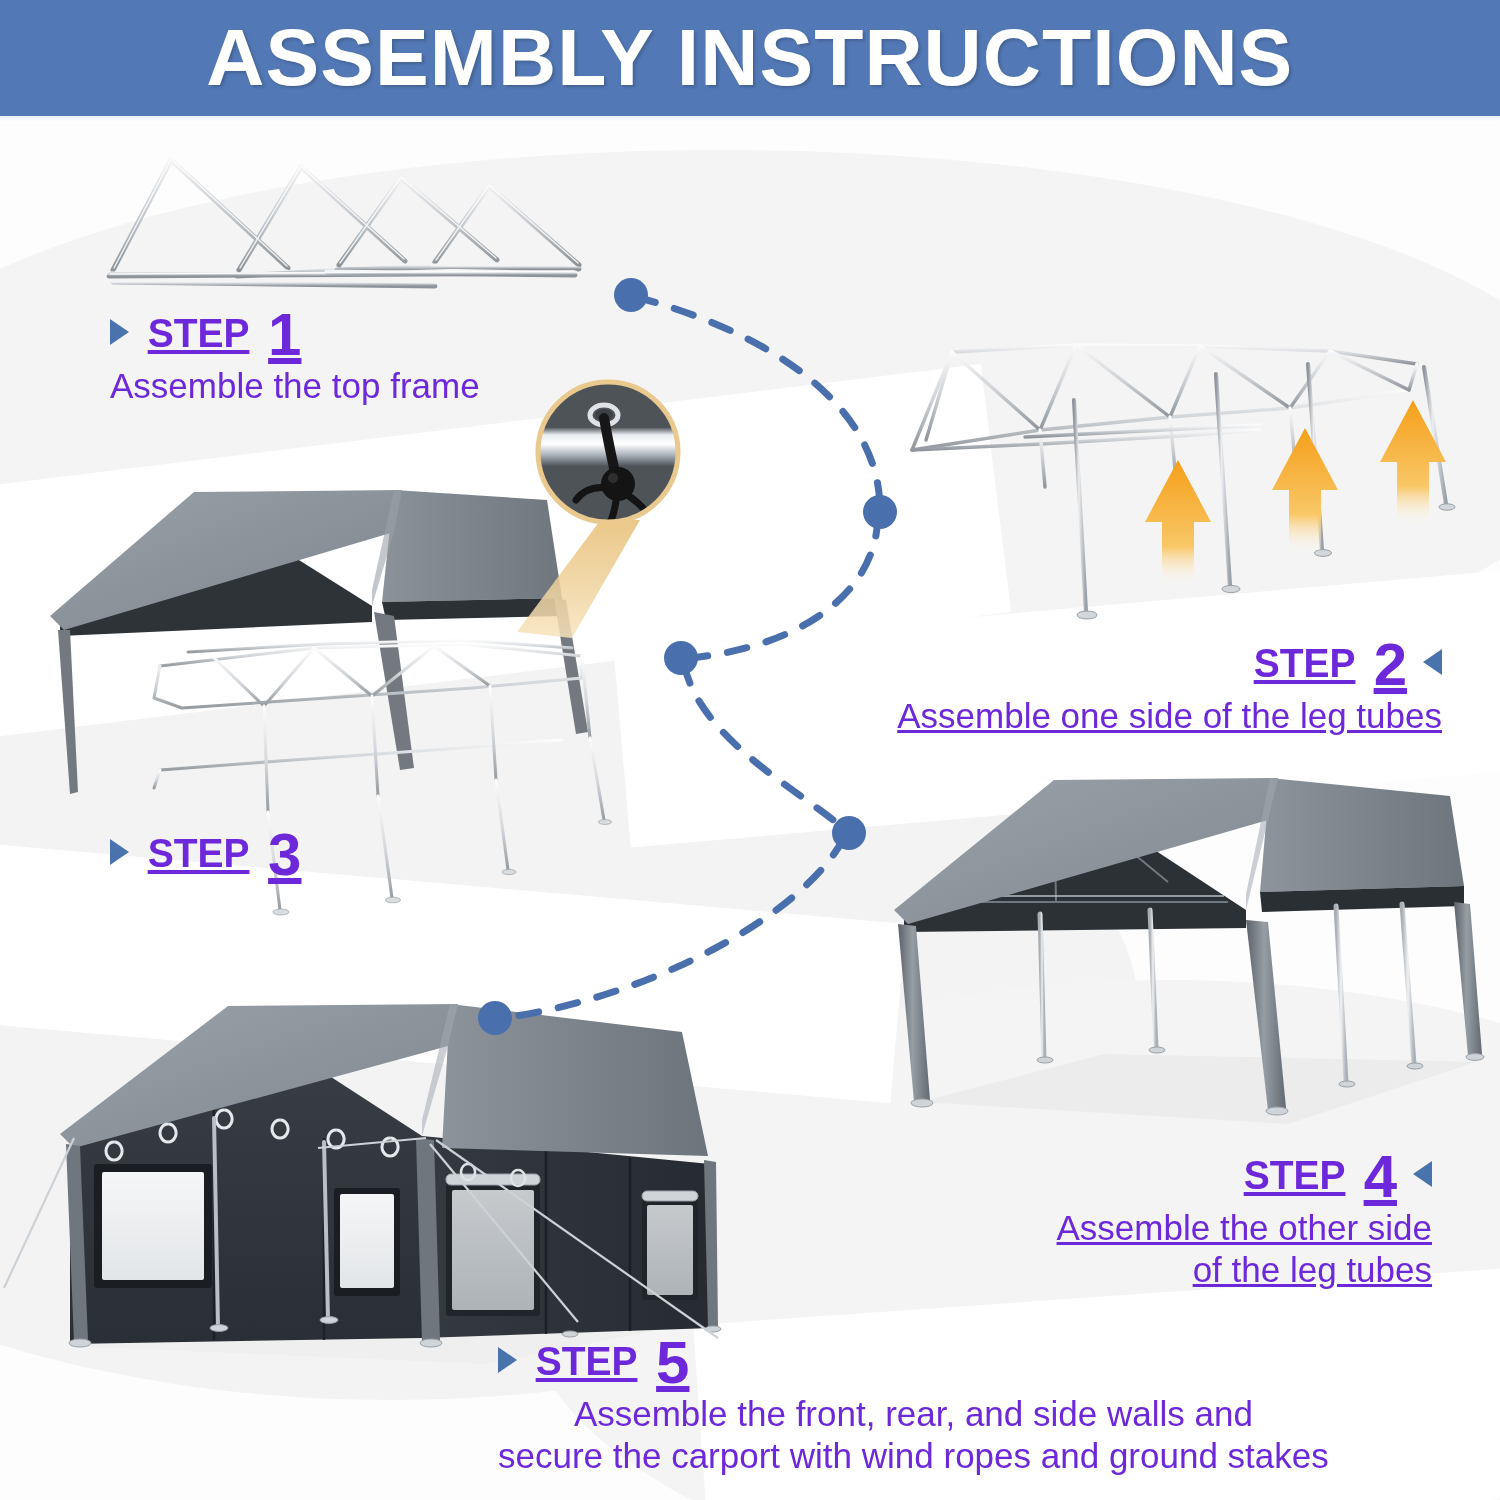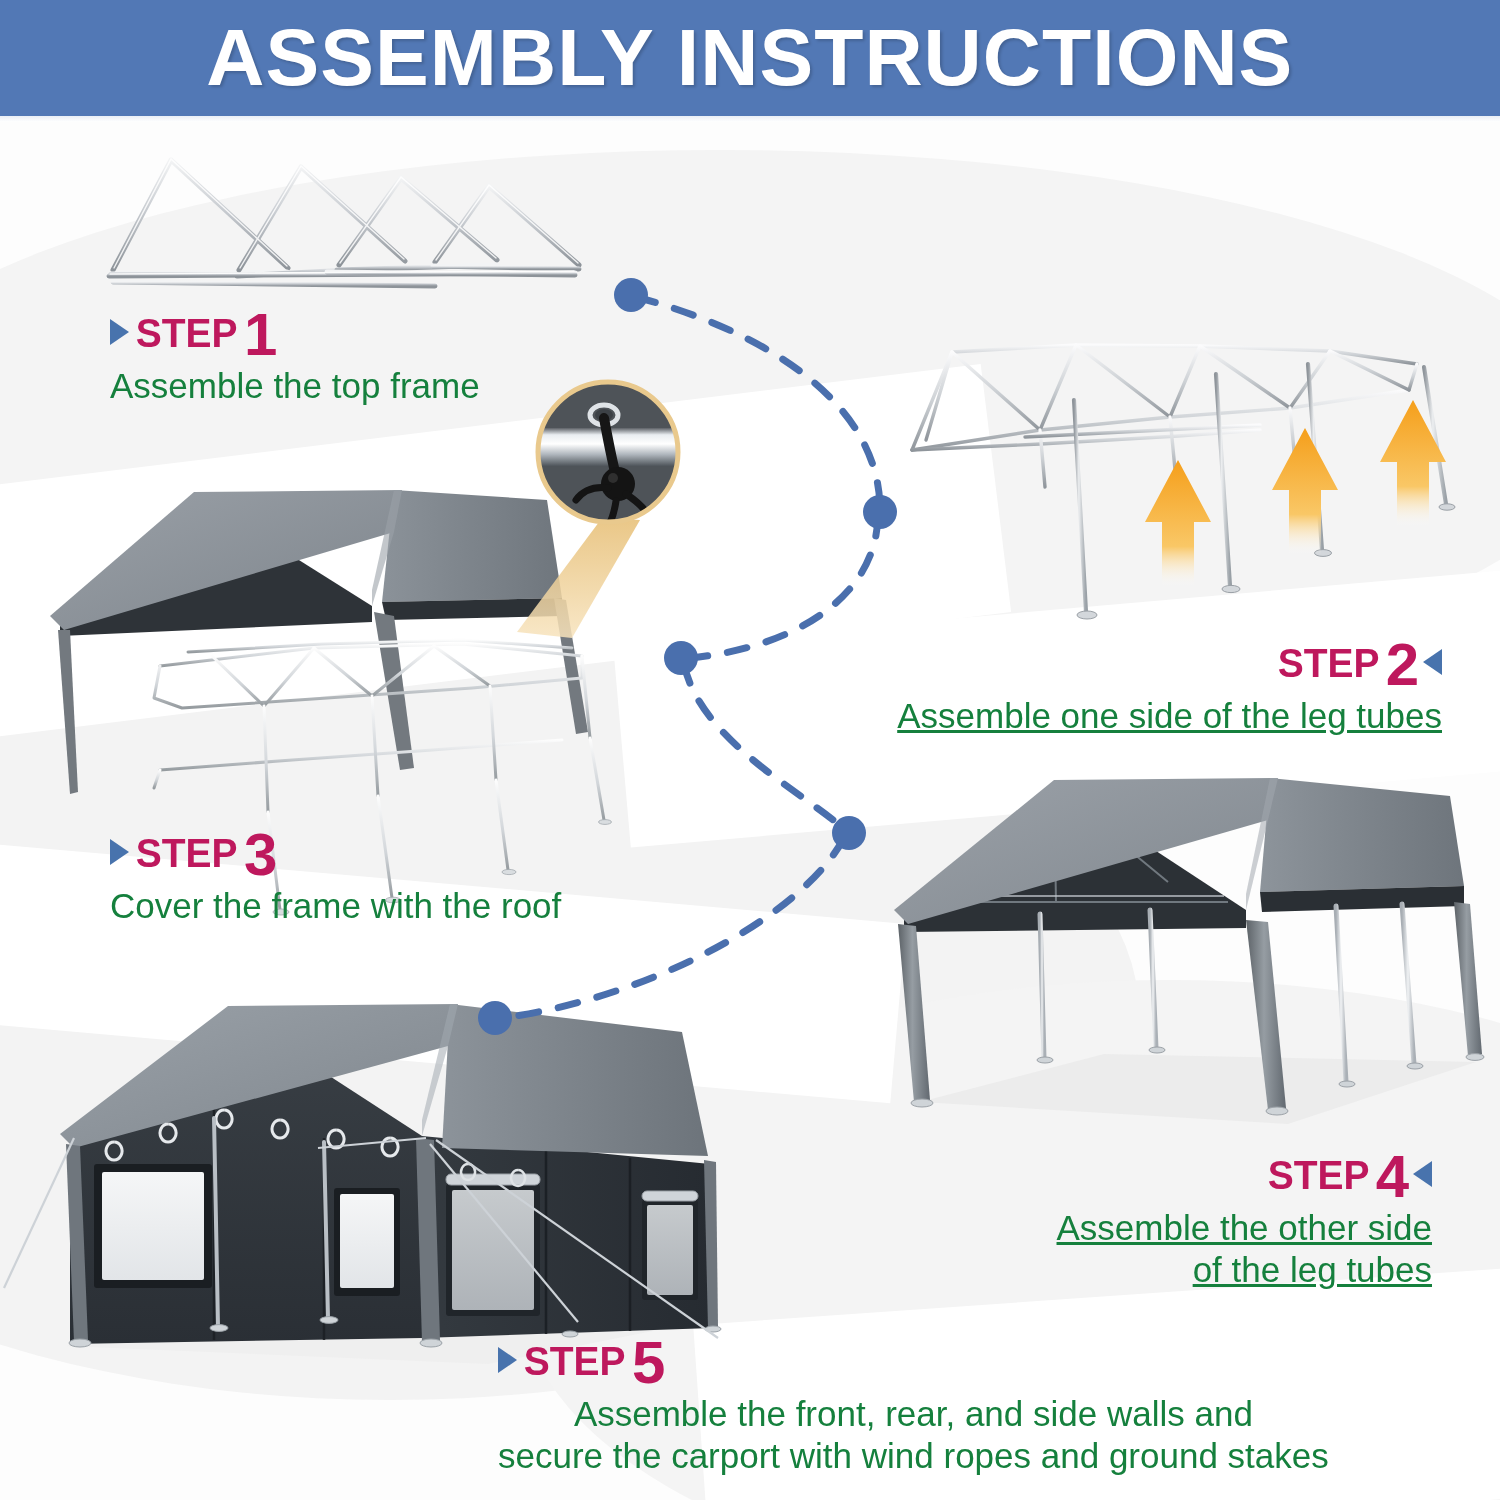--- a/index.html
+++ b/index.html
@@ -42,45 +42,46 @@
     position:absolute; background:#ffffff; pointer-events:none;
   }
   .wg1 { left:-100px; top:430px; width:1100px; height:250px; transform:rotate(-7deg); }
   .wg2 { left:620px; top:600px; width:1100px; height:200px; transform:rotate(-5deg); }
   .wg3 { left:-100px; top:880px; width:1000px; height:180px; transform:rotate(5deg); }
   .wg4 { left:700px; top:1290px; width:1000px; height:230px; transform:rotate(-4deg);}
 
   
   .step-block { position:absolute; }
   .step-head {
-    display:flex; align-items:flex-end; gap:4px;
-    color:#be185d;
+    display:flex; align-items:flex-end; gap:16px;
+    color:#6d28d9;
     line-height:1;
     white-space:nowrap;
+    text-decoration:underline;
   }
   .step-head .tri {
     width:0;height:0;
     border-top:13px solid transparent;
     border-bottom:13px solid transparent;
     margin-bottom:9px;
   }
   .tri-right { border-left:19px solid #4873ad; }
   .tri-left  { border-right:19px solid #4873ad; }
   .step-word {
     font-size:41px; font-weight:bold; letter-spacing:0px;
     transform:scaleX(.95);
     font-family:"Liberation Sans", sans-serif;
   }
   .step-num {
     font-size:60px; font-weight:bold; line-height:.8;
     position:relative; top:5px;
     font-family:"Liberation Sans", sans-serif;
   }
   .step-desc {
-    color:#15803d;
+    color:#6d28d9;
     font-size:35px;
     line-height:1.18;
     margin-top:11px;
     white-space:nowrap;
     font-family:"Liberation Sans", sans-serif;
   }
   .desc-right { text-align:right;text-decoration:underline; }
   .desc-center { text-align:center; }
 
   
@@ -536,21 +537,20 @@
     </div>
     <div class="step-desc desc-right">Assemble one side of the leg tubes</div>
   </div>
 
   <div class="step-block" id="step3">
     <div class="step-head">
       <span class="tri tri-right"></span>
       <span class="step-word">STEP</span>
       <span class="step-num">3</span>
     </div>
-    <div class="step-desc">Cover the frame with the roof</div>
   </div>
 
   <div class="step-block" id="step4">
     <div class="step-head">
       <span class="step-word">STEP</span>
       <span class="step-num">4</span>
       <span class="tri tri-left"></span>
     </div>
     <div class="step-desc desc-right">Assemble the other side</div>
     <div class="step-desc desc-right" style="margin-top:1px;">of the leg tubes</div>

